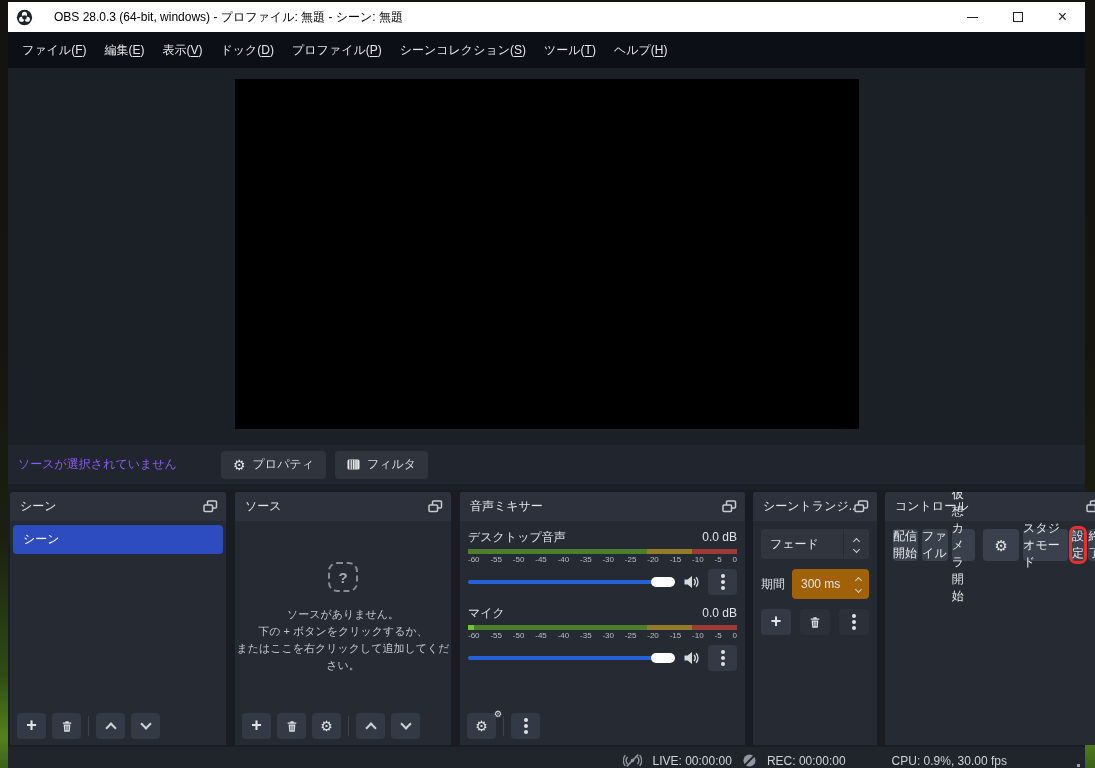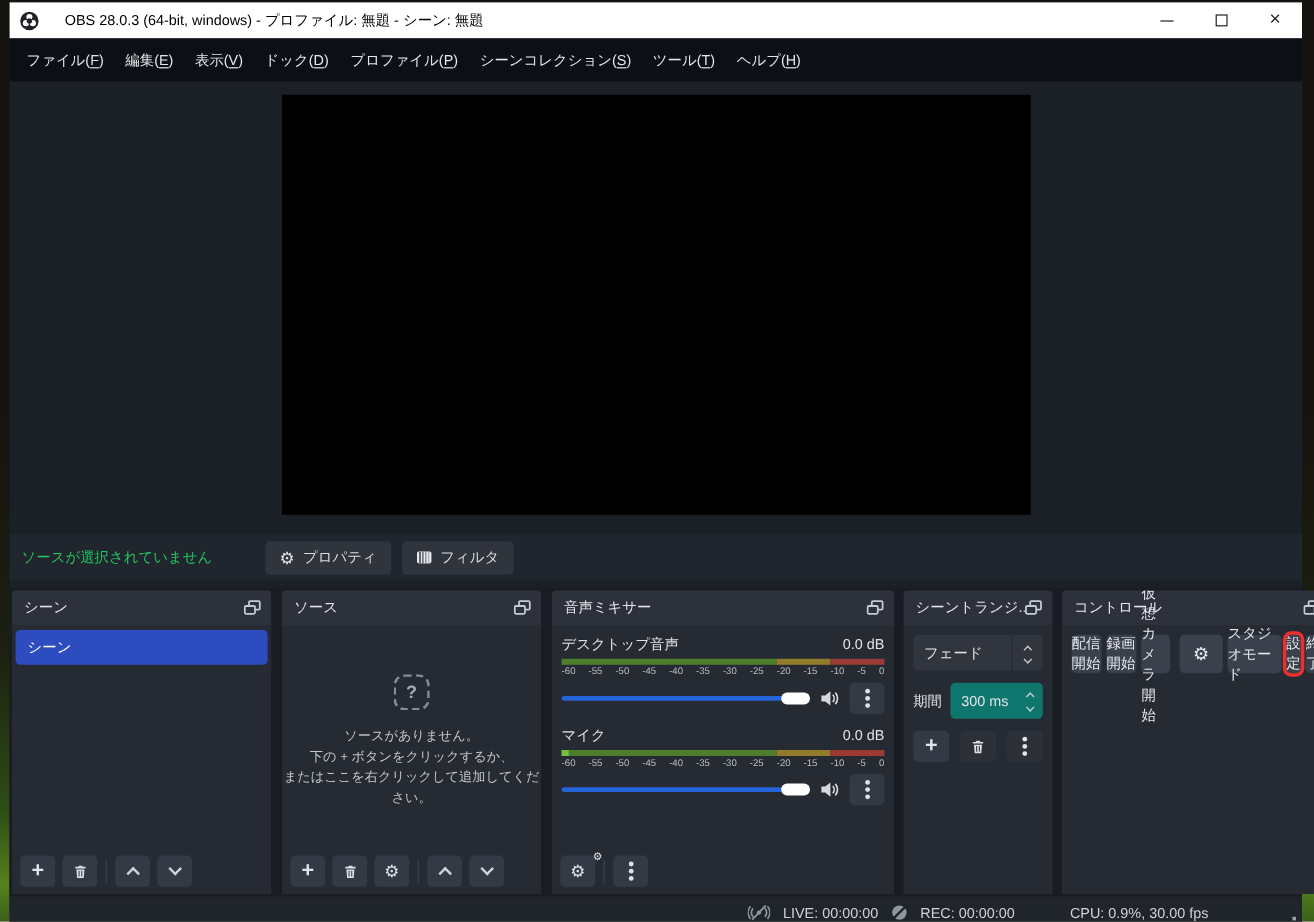--- a/index.html
+++ b/index.html
@@ -23,21 +23,21 @@
   .menubar { height:36px; background:#0c0f15; display:flex; align-items:center; padding-left:5px; }
   .menu-item { padding:0 9px; height:100%; display:flex; align-items:center; color:#e4e6e9; white-space:nowrap; }
   .menu-item .ukey { text-decoration:underline; text-underline-offset:2px; }
 
   
   .content { position:relative; height:706px; background:#1b1f26; }
   .canvas { position:absolute; left:227px; top:11px; width:624px; height:350px; background:#000; }
 
   .source-toolbar { position:absolute; left:0; right:0; top:377px; height:39px; background:#21252d;
     display:flex; align-items:center; padding-left:10px; }
-  .source-toolbar .status { width:203px; color:#22c55e; }
+  .source-toolbar .status { width:203px; color:#8b5cf6; }
   .tb-btn { height:28px; padding:0 12px; margin-right:9px; background:#2f343d; border-radius:4px;
     display:flex; align-items:center; gap:7px; color:#d9dce1; }
   .gear-glyph { font-size:14px; line-height:1; color:#e2e4e8; }
 
   
   .docks { position:absolute; left:0; right:0; top:422px; height:257px; background:#191c23; }
   .panel { position:absolute; top:2px; height:253px; background:#262b33; border-radius:3px 3px 0 0; overflow:hidden; }
   .panel-header { height:29px; background:#2c313b; display:flex; align-items:center; padding:0 8px 0 10px; color:#e3e5e9; }
   .panel-header .ph-title { flex:1; white-space:nowrap; overflow:hidden; }
   .popout { display:flex; }
@@ -86,21 +86,21 @@
   .slider .handle { width:24px; height:10px; background:#fff; border-radius:5px; margin-left:-2px; }
   .adv-gear { position:relative; }
   .adv-gear .g2 { position:absolute; font-size:9px; top:-3px; right:-6px; }
 
   
   .trans-body { padding:8px 8px 0 8px; }
   .select { height:30px; background:#31353e; border-radius:4px; display:flex; align-items:center; }
   .select .sel-label { flex:1; padding-left:9px; color:#e0e3e8; }
   .select .sel-chevs { width:26px; height:100%; border-left:1px solid #262b33; display:flex; flex-direction:column; align-items:center; justify-content:center; gap:3px; }
   .dur-row { display:flex; align-items:center; margin-top:10px; gap:7px; }
-  .spin { flex:1; height:30px; background:#0f766e; border-radius:4px; display:flex; align-items:center; }
+  .spin { flex:1; height:30px; background:#a16207; border-radius:4px; display:flex; align-items:center; }
   .spin .spin-val { flex:1; padding-left:9px; color:#e0e3e8; }
   .spin .spin-chevs { width:22px; display:flex; flex-direction:column; align-items:center; gap:4px; }
   .trans-toolbar { display:flex; gap:9px; margin-top:10px; }
   .trans-toolbar .sq-btn { width:34px; }
 
   
   .ctrl-body { padding:8px 8px 0 8px; display:flex; flex-direction:row; gap:4px; }
   .ctrl-btn { height:32px; background:#3a404c; border-radius:4px; display:flex; align-items:center; justify-content:center; color:#e6e8ec; }
   .ctrl-row { display:flex; gap:8px; }
   .ctrl-row .ctrl-btn { flex:1; }
@@ -450,21 +450,21 @@
                   <rect x="4.5" y="1" width="9" height="7" rx="1" fill="none" stroke="#c6cad1" stroke-width="1.5"></rect>
                   <rect x="1" y="5" width="8.5" height="6.5" rx="1" fill="#2c313b" stroke="#c6cad1" stroke-width="1.5"></rect>
                 </svg>
             </span>
           </div>
           <div class="ctrl-body">
             <div class="ctrl-btn">
                 <span>配信開始</span>
               </div>
             <div class="ctrl-btn">
-                <span>録画開始</span>
+                <span>ファイル</span>
               </div>
             <div class="ctrl-row">
               <div class="ctrl-btn">
                   <span>仮想カメラ開始</span>
                 </div>
               <div class="gear-btn">
                   <span class="gear-glyph" style="font-size:15px;">⚙</span>
                 </div>
             </div>
             <div class="ctrl-btn">

